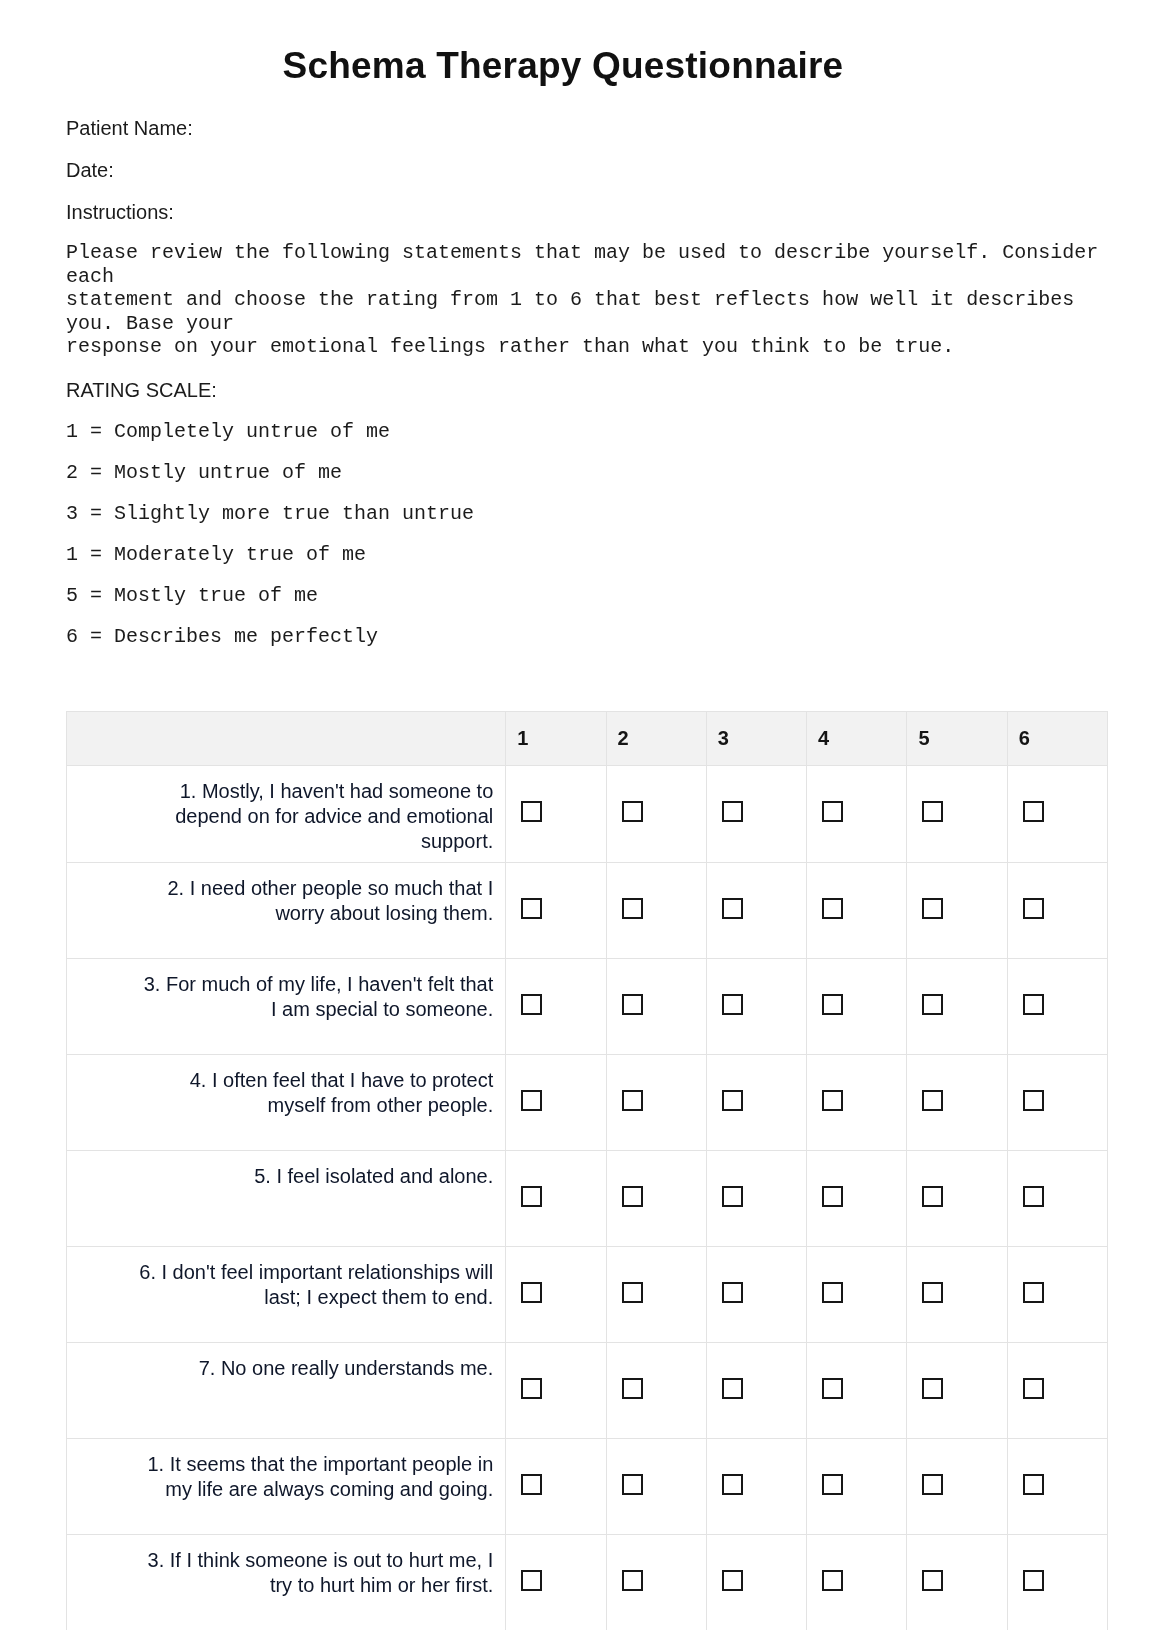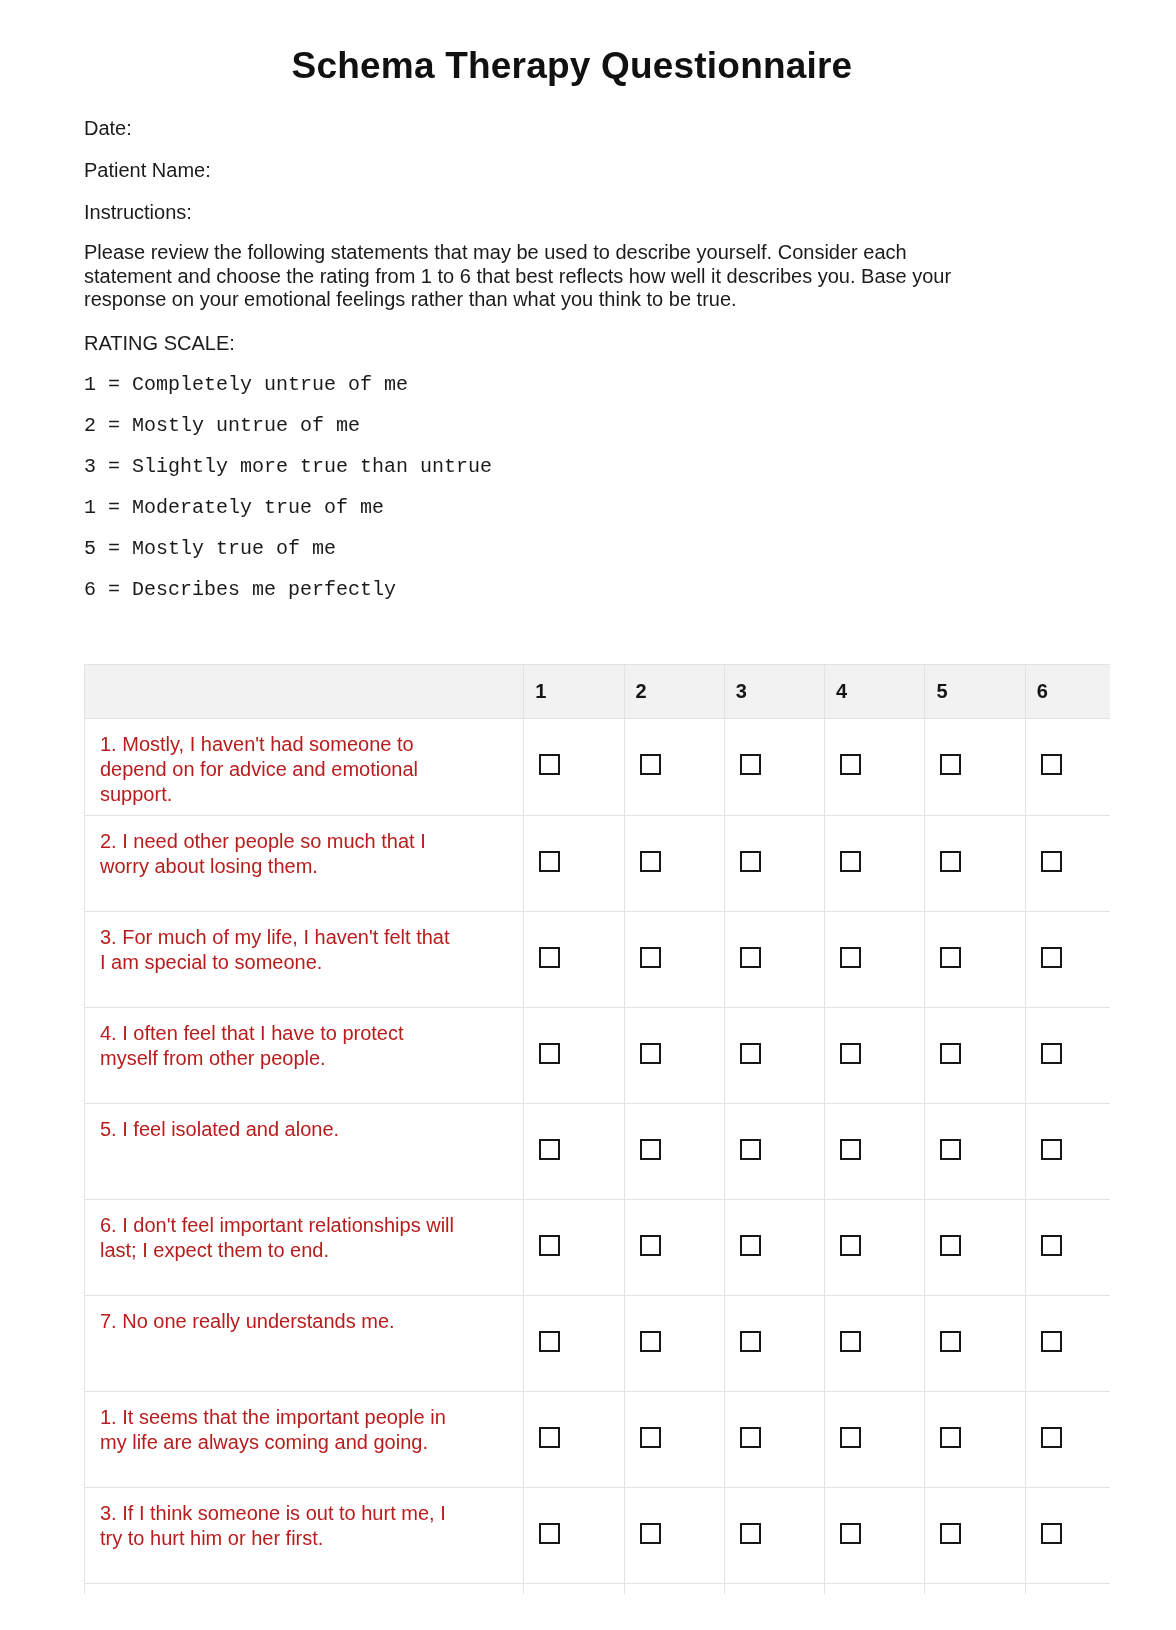--- a/index.html
+++ b/index.html
@@ -7,21 +7,21 @@
   body {
     width: 1176px;
     height: 1630px;
     overflow: hidden;
     font-family: "Liberation Sans", sans-serif;
     color: #1b1b1b;
   }
   .page {
     width: 1176px;
     height: 1630px;
-    padding: 44px 66px 0 84px;
+    padding: 44px 66px 0 66px;
     background: #ffffff;
   }
   .doc-title {
     font-size: 37px;
     line-height: 44px;
     font-weight: bold;
     text-align: center;
     color: #111111;
     margin: 0 50px 27px 0;
     letter-spacing: 0.2px;
@@ -30,20 +30,21 @@
     font-size: 20px;
     line-height: 26px;
     margin-bottom: 16px;
   }
   .bold { font-weight: normal; }
   .intro {
     font-size: 20px;
     line-height: 23.5px;
     white-space: pre-line;
     margin-bottom: 18px;
+    font-family: Liberation Mono, monospace;
   }
   .scale-item {
     font-size: 20px;
     line-height: 26px;
     margin-bottom: 15px;
     font-family: Liberation Mono, monospace;
   }
   .table-clip {
     margin-top: 61px;
     height: 930px;
@@ -70,43 +71,44 @@
   }
   .qtable th.qcol { width: 438px; }
   .qtable th.rcol { width: 100px; }
   .qtable tbody tr { height: 96px; }
   td.question {
     vertical-align: top;
     padding: 13px 12px 8px 15px;
     font-size: 20px;
     line-height: 25px;
     white-space: pre-line;
-    color: #b91c1c;
+    color: #0f172a;
+    text-align: right;
   }
   td.rating-cell {
     vertical-align: middle;
     padding-left: 15px;
   }
   .checkbox {
     display: inline-block;
     width: 21px;
     height: 21px;
     border: 2.5px solid #171717;
     background: #ffffff;
   }
 </style>
 </head>
 <body>
 
 <div class="page">
 
   <h1 class="doc-title">Schema Therapy Questionnaire</h1>
 
+  <p class="line">Patient Name:</p>
   <p class="line">Date:</p>
-  <p class="line">Patient Name:</p>
   <p class="line bold">Instructions:</p>
   <p class="intro">Please review the following statements that may be used to describe yourself. Consider each
 statement and choose the rating from 1 to 6 that best reflects how well it describes you. Base your
 response on your emotional feelings rather than what you think to be true.</p>
 
   <p class="line bold">RATING SCALE:</p>
   <p class="scale-item">1 = Completely untrue of me</p>
   <p class="scale-item">2 = Mostly untrue of me</p>
   <p class="scale-item">3 = Slightly more true than untrue</p>
   <p class="scale-item">1 = Moderately true of me</p>

